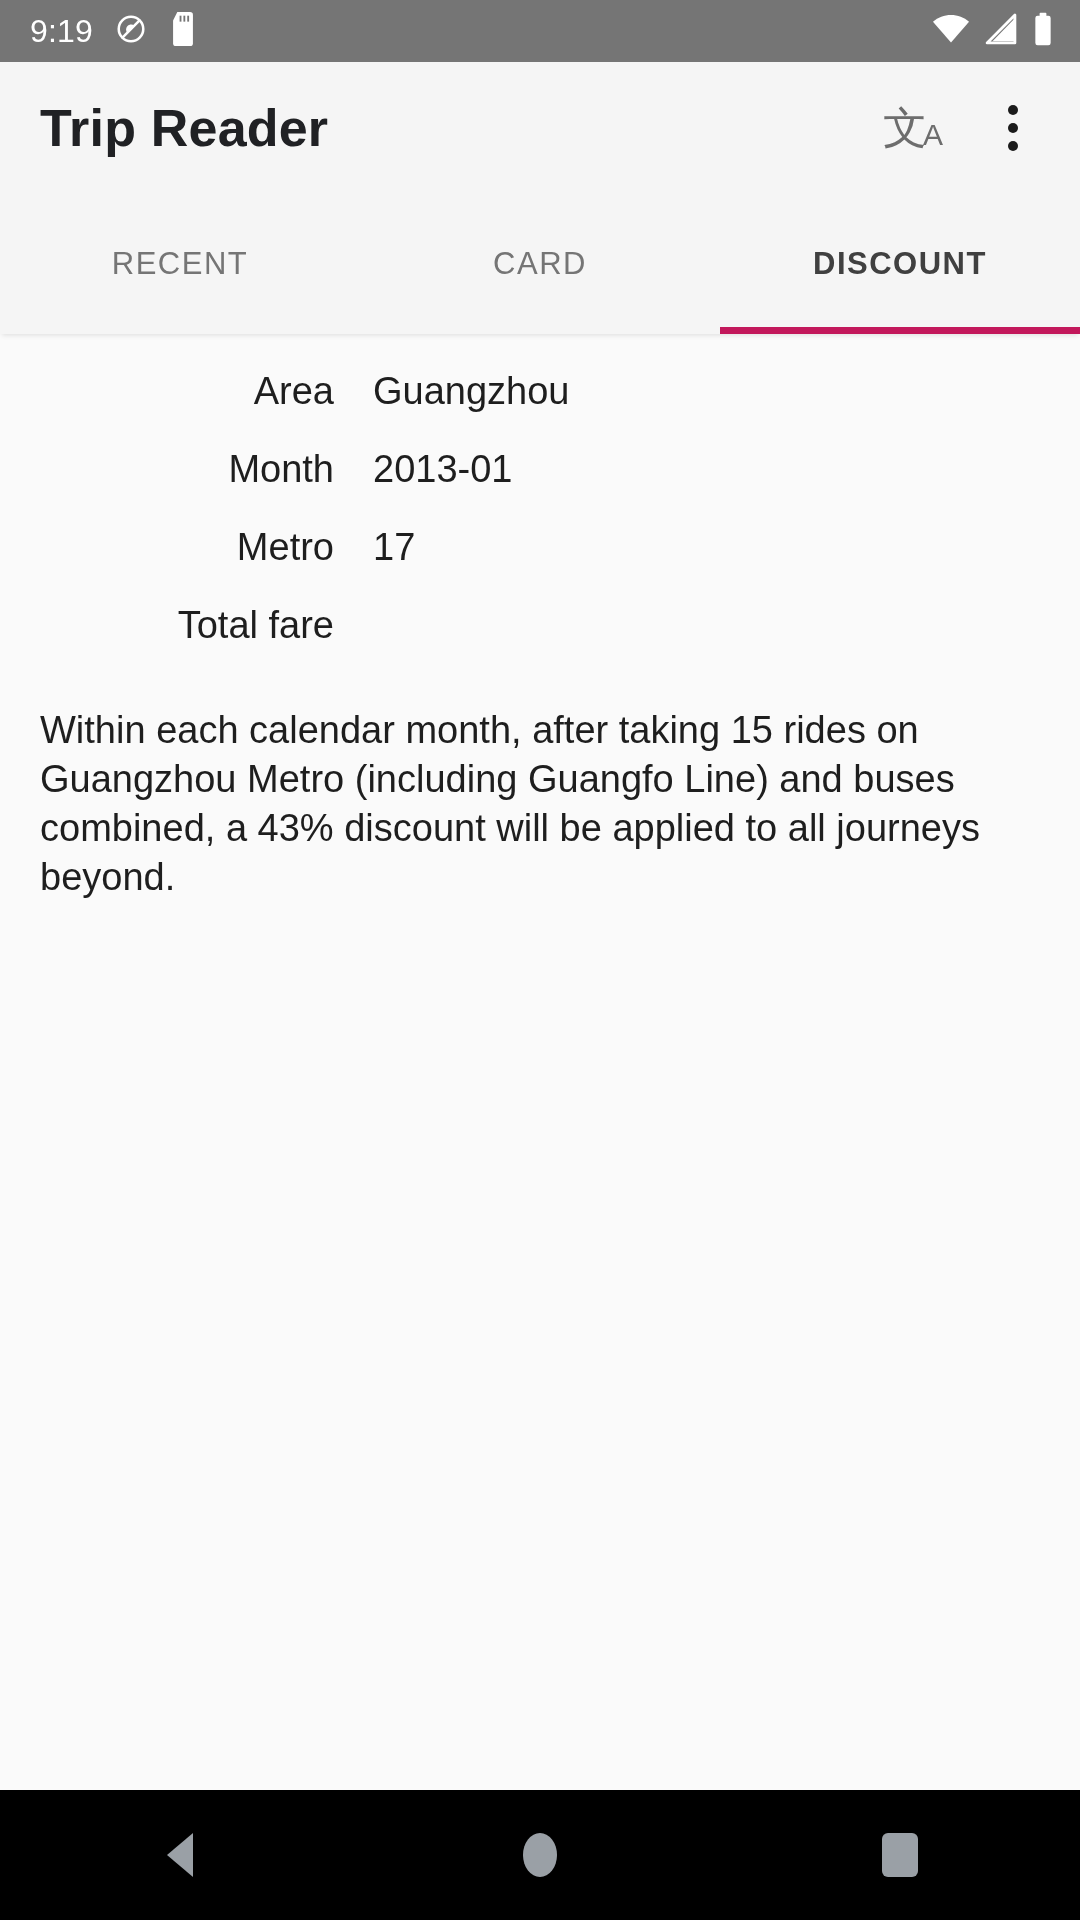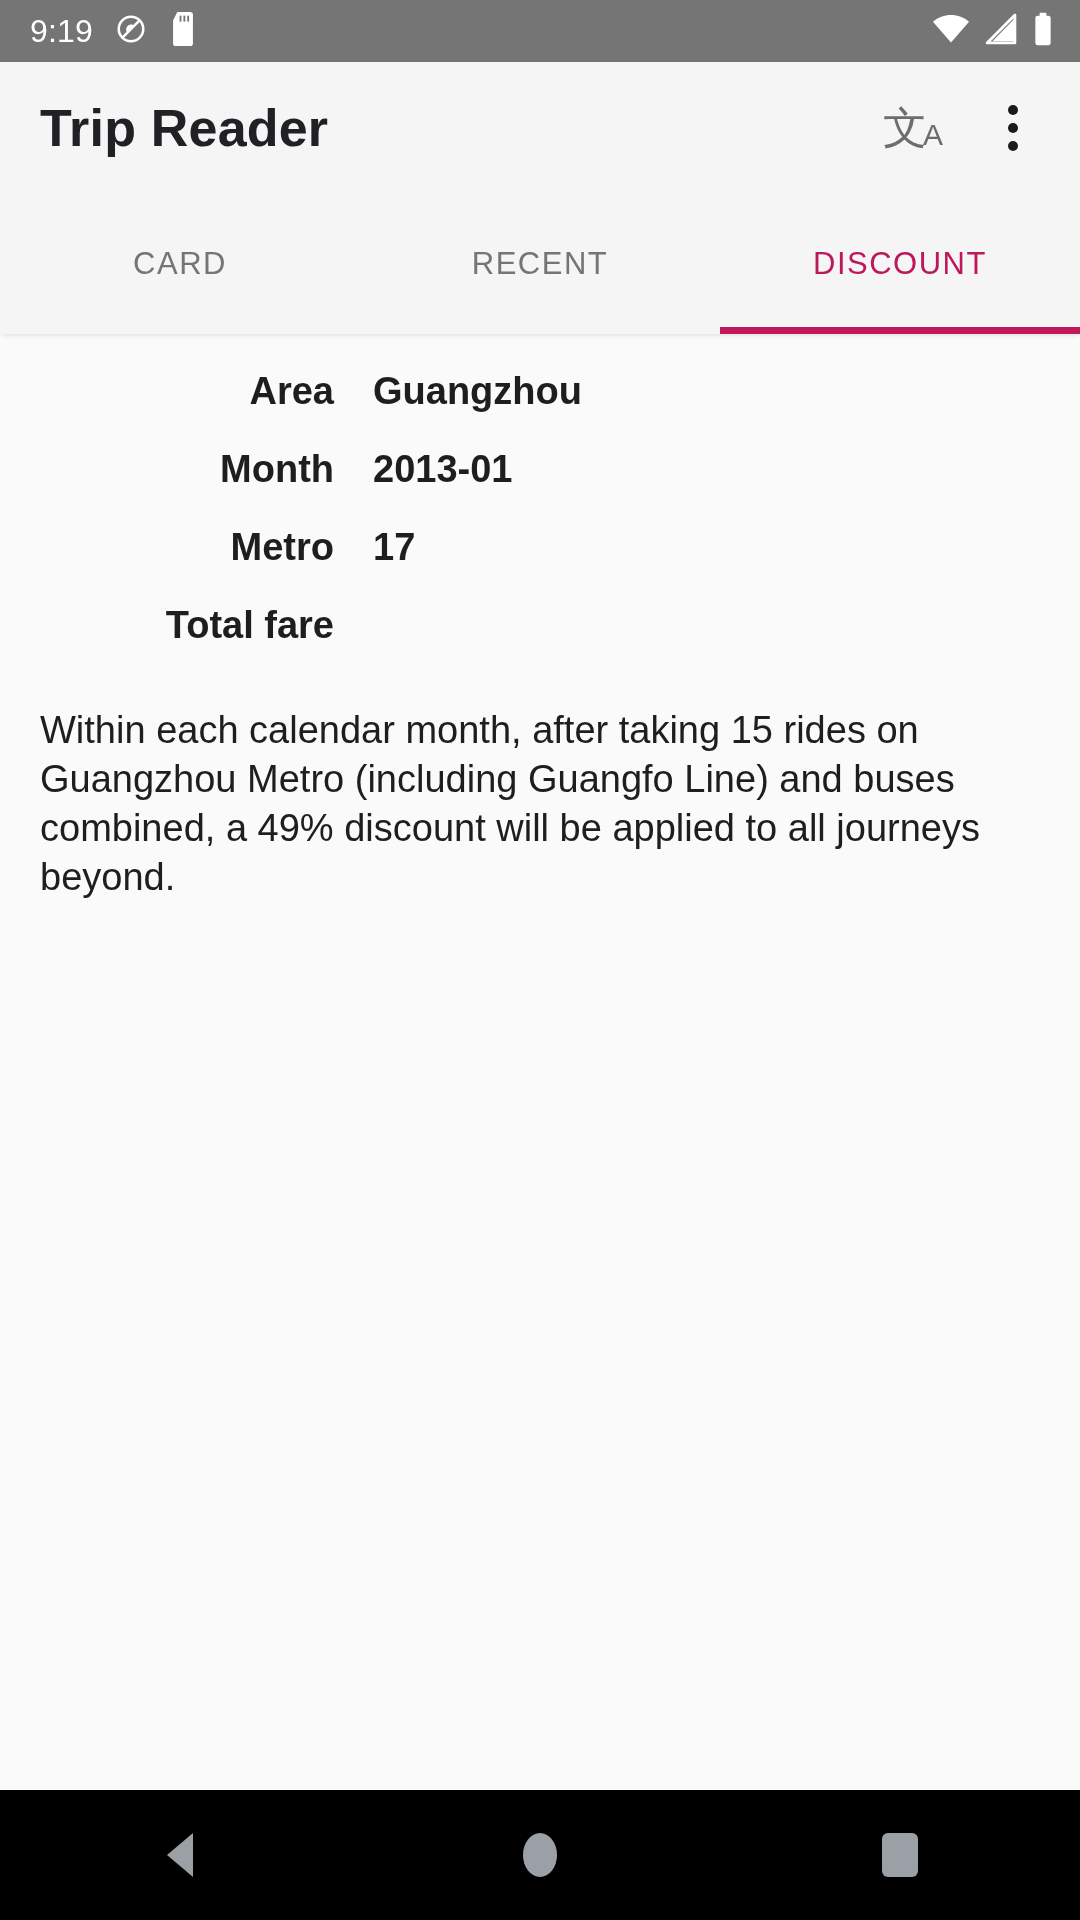--- a/index.html
+++ b/index.html
@@ -129,22 +129,22 @@
     cursor: pointer;
     user-select: none;
   }
   .tab-label {
     font-size: 31px;
     letter-spacing: 1.5px;
     color: #757575;
     text-transform: uppercase;
   }
   .tab.active .tab-label {
-    color: #be185d;
-    font-weight: normal;
+    color: #404040;
+    font-weight: bold;
   }
   .tab-indicator {
     position: absolute;
     left: 0;
     right: 0;
     bottom: 0;
     height: 7px;
     background: #c2185b;
   }
 
@@ -156,21 +156,20 @@
     position: relative;
   }
 
   .info-table {
     padding-top: 18px;
   }
   .info-row {
     display: flex;
     align-items: center;
     height: 78px;
-    font-weight: bold;
   }
   .info-label {
     width: 334px;
     text-align: right;
     font-size: 38px;
     color: #1e1e1e;
     line-height: 78px;
     padding-right: 0;
   }
   .info-value {
@@ -284,24 +283,24 @@
             <i></i>
             <i></i>
             <i></i>
           </span>
       </div>
     </div>
   </div>
 
   <div class="tab-bar">
     <div class="tab">
+      <span class="tab-label">RECENT</span>
+    </div>
+    <div class="tab">
       <span class="tab-label">CARD</span>
-    </div>
-    <div class="tab">
-      <span class="tab-label">RECENT</span>
     </div>
     <div class="tab active">
       <span class="tab-label">DISCOUNT</span>
       <span class="tab-indicator"></span>
     </div>
   </div>
 
   <div class="content">
 
     <div class="info-table">
@@ -316,21 +315,21 @@
       <div class="info-row">
         <div class="info-label">Metro</div>
         <div class="info-value">17</div>
       </div>
       <div class="info-row">
         <div class="info-label">Total fare</div>
         <div class="info-value"></div>
       </div>
     </div>
 
-    <div class="description">Within each calendar month, after taking 15 rides on Guangzhou Metro (including Guangfo Line) and buses combined, a 49% discount will be applied to all journeys beyond.</div>
+    <div class="description">Within each calendar month, after taking 15 rides on Guangzhou Metro (including Guangfo Line) and buses combined, a 43% discount will be applied to all journeys beyond.</div>
 
   </div>
 
   <div class="nav-bar">
     <div class="nav-btn">
       <span class="nav-back"></span>
     </div>
     <div class="nav-btn">
       <span class="nav-home"></span>
     </div>

